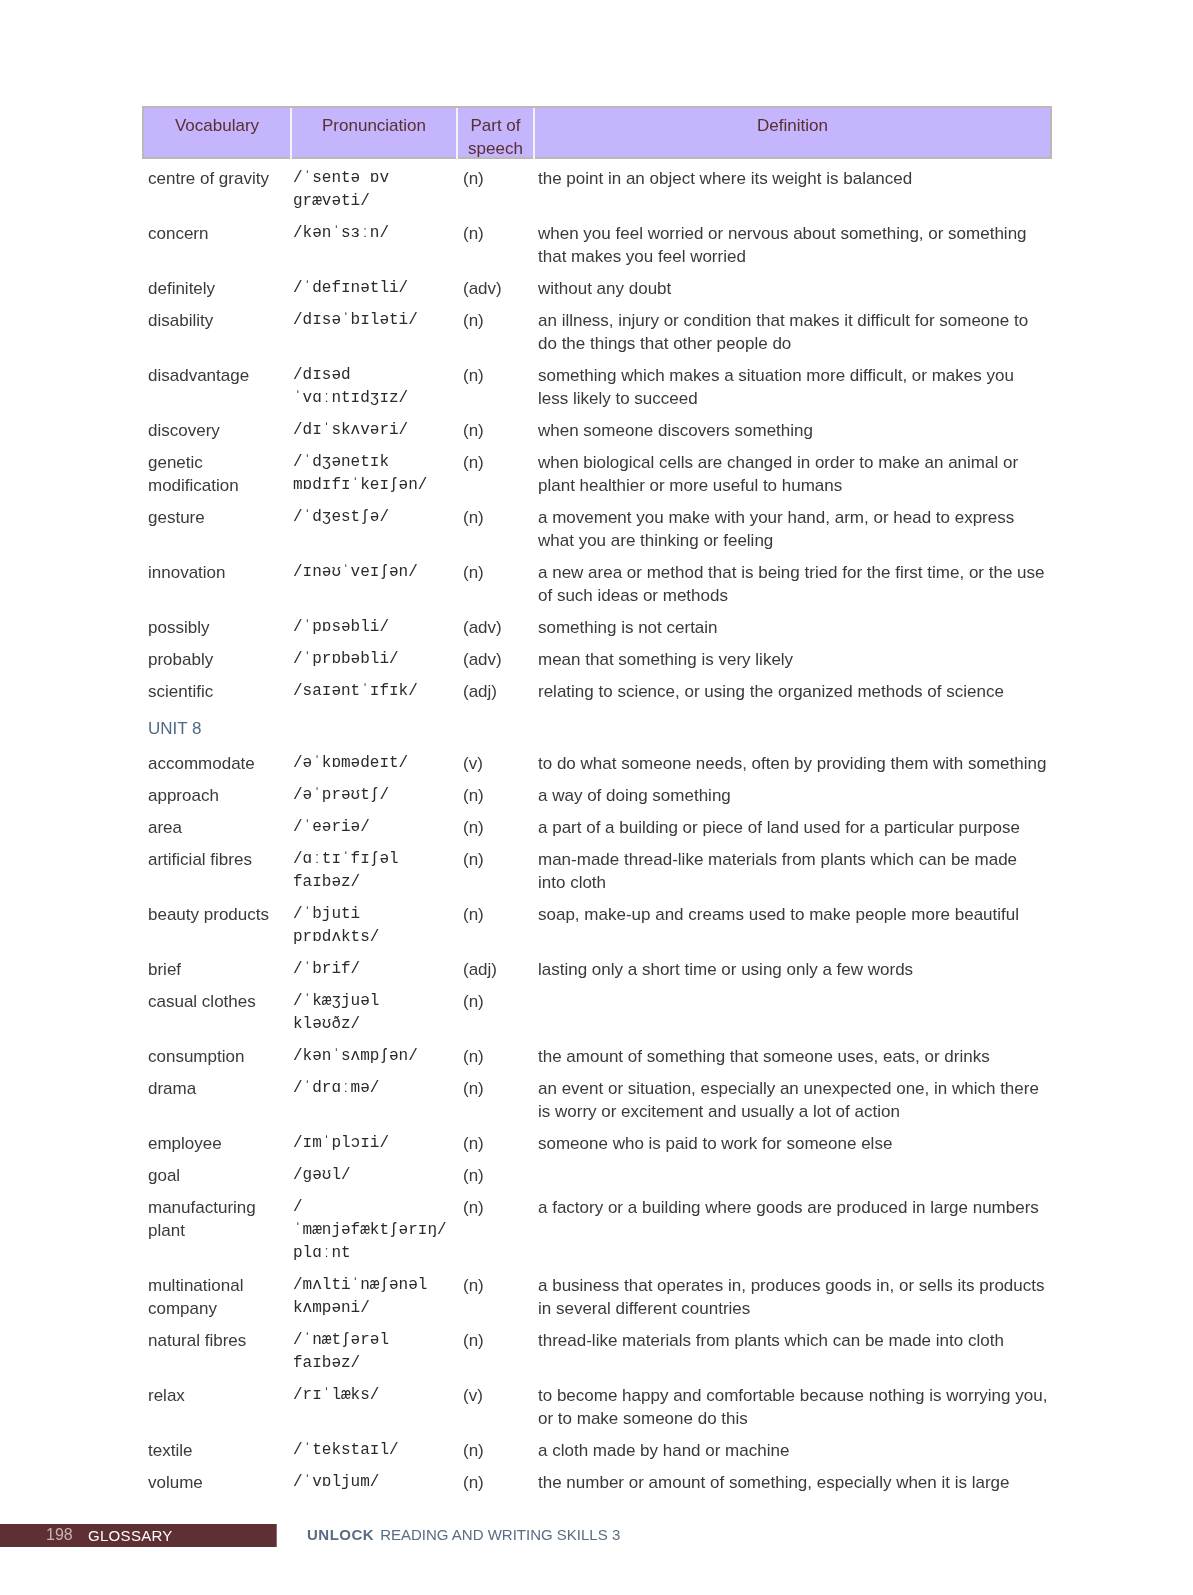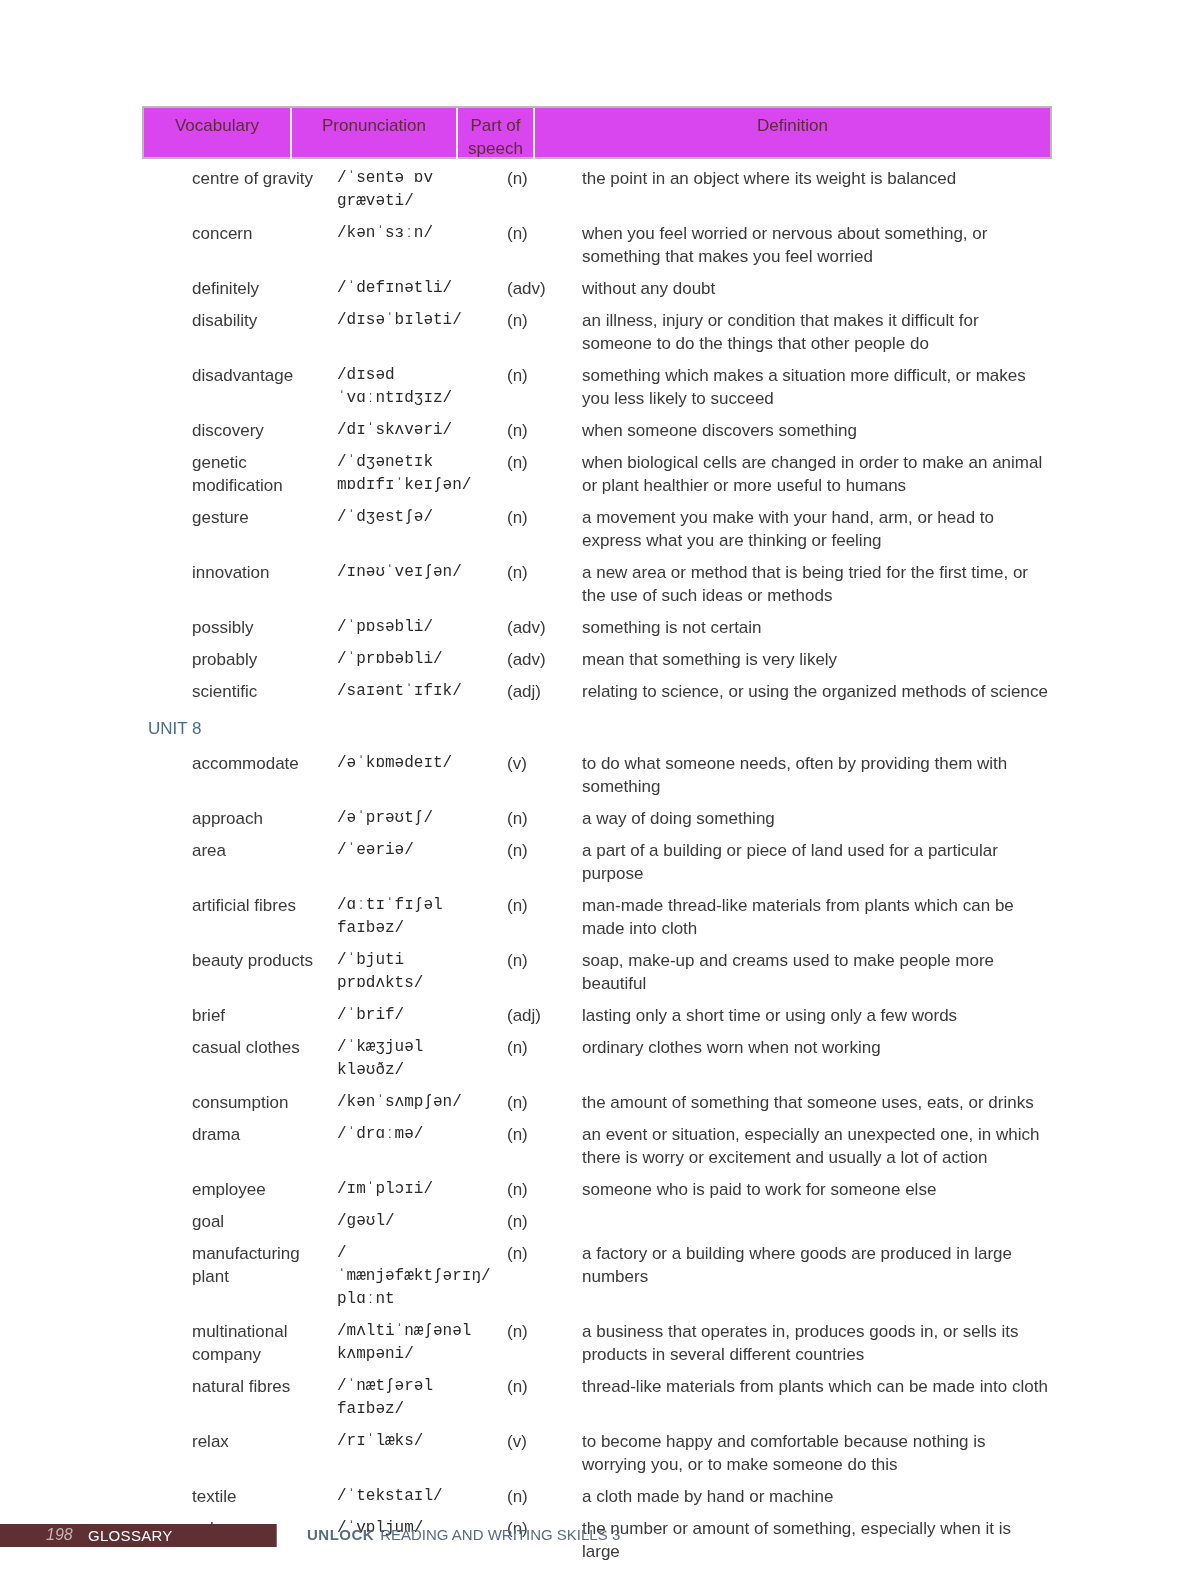--- a/index.html
+++ b/index.html
@@ -1,34 +1,34 @@
 <!DOCTYPE html>
 <html><head>
   <meta charset="utf-8">
   <style>
     html, body { margin: 0; padding: 0; background: #ffffff; }
     body { width: 1193px; height: 1595px; position: relative; overflow: hidden;
            font-family: "Liberation Sans", sans-serif; color: #3a3a3a; }
     .table { position: absolute; left: 142px; top: 106px; width: 910px; }
     .thead { display: grid; grid-template-columns: 148px 166px 77px 1fr;
-             background: #d946ef; border: 2px solid #bdb7b6; height: 53px; box-sizing: border-box; }
+             background: #c4b5fd; border: 2px solid #bdb7b6; height: 53px; box-sizing: border-box; }
     .th { color: #5a2e33; font-size: 17px; line-height: 23px; text-align: center; padding-top: 6px;
           border-right: 2px solid #f4f2f2; }
     .th:last-child { border-right: none; }
     .tbody { margin-top: 4px; }
     .row { display: grid; grid-template-columns: 151px 166px 77px 1fr; font-size: 17px; line-height: 23px;
-           padding: 4px 0 5px 0; margin-left: 44px; }
+           padding: 4px 0 5px 0; }
     .row .voc { padding-left: 6px; color: #3a3a3a; }
     .row .pron { font-family: Liberation Mono, monospace; font-size: 16px; color: #2a2a2a; padding-right: 4px; }
     .row .pos { color: #3a3a3a; padding-left: 4px; }
     .row .def { color: #3a3a3a; padding-left: 2px; padding-right: 4px; }
     .unit { font-size: 17px; line-height: 23px; color: #4d6a86; padding: 9px 0 8px 6px; }
     .footer-band { position: absolute; left: 0; top: 1524px; width: 276px; height: 23px; background: #5e2f33;
                    border-right: 1px solid #8a6a6d; }
-    .page-num { position: absolute; left: 46px; top: 2px; font-size: 16px; color: #c9b5b7; font-style: italic; }
+    .page-num { position: absolute; left: 46px; top: 2px; font-size: 16px; color: #c9b5b7; }
     .section { position: absolute; left: 88px; top: 3px; font-size: 15px; color: #ffffff; letter-spacing: 0.3px; }
     .brand { position: absolute; left: 287px; top: 1526px; font-size: 15px; color: #5a6c82; margin-left: 20px; }
     .brand .logo { font-weight: bold; letter-spacing: 0.5px; margin-right: 6px; }
   </style>
 </head>
 <body>
 
 <div class="table">
   <div class="thead">
     <div class="th">Vocabulary</div>
@@ -146,21 +146,20 @@
         <div class="row">
           <div class="voc">brief</div>
           <div class="pron">/ˈbrif/</div>
           <div class="pos">(adj)</div>
           <div class="def">lasting only a short time or using only a few words</div>
         </div>
         <div class="row">
           <div class="voc">casual clothes</div>
           <div class="pron">/ˈkæʒjuəl kləʊðz/</div>
           <div class="pos">(n)</div>
-          <div class="def">ordinary clothes worn when not working</div>
         </div>
         <div class="row">
           <div class="voc">consumption</div>
           <div class="pron">/kənˈsʌmpʃən/</div>
           <div class="pos">(n)</div>
           <div class="def">the amount of something that someone uses, eats, or drinks</div>
         </div>
         <div class="row">
           <div class="voc">drama</div>
           <div class="pron">/ˈdrɑːmə/</div>

